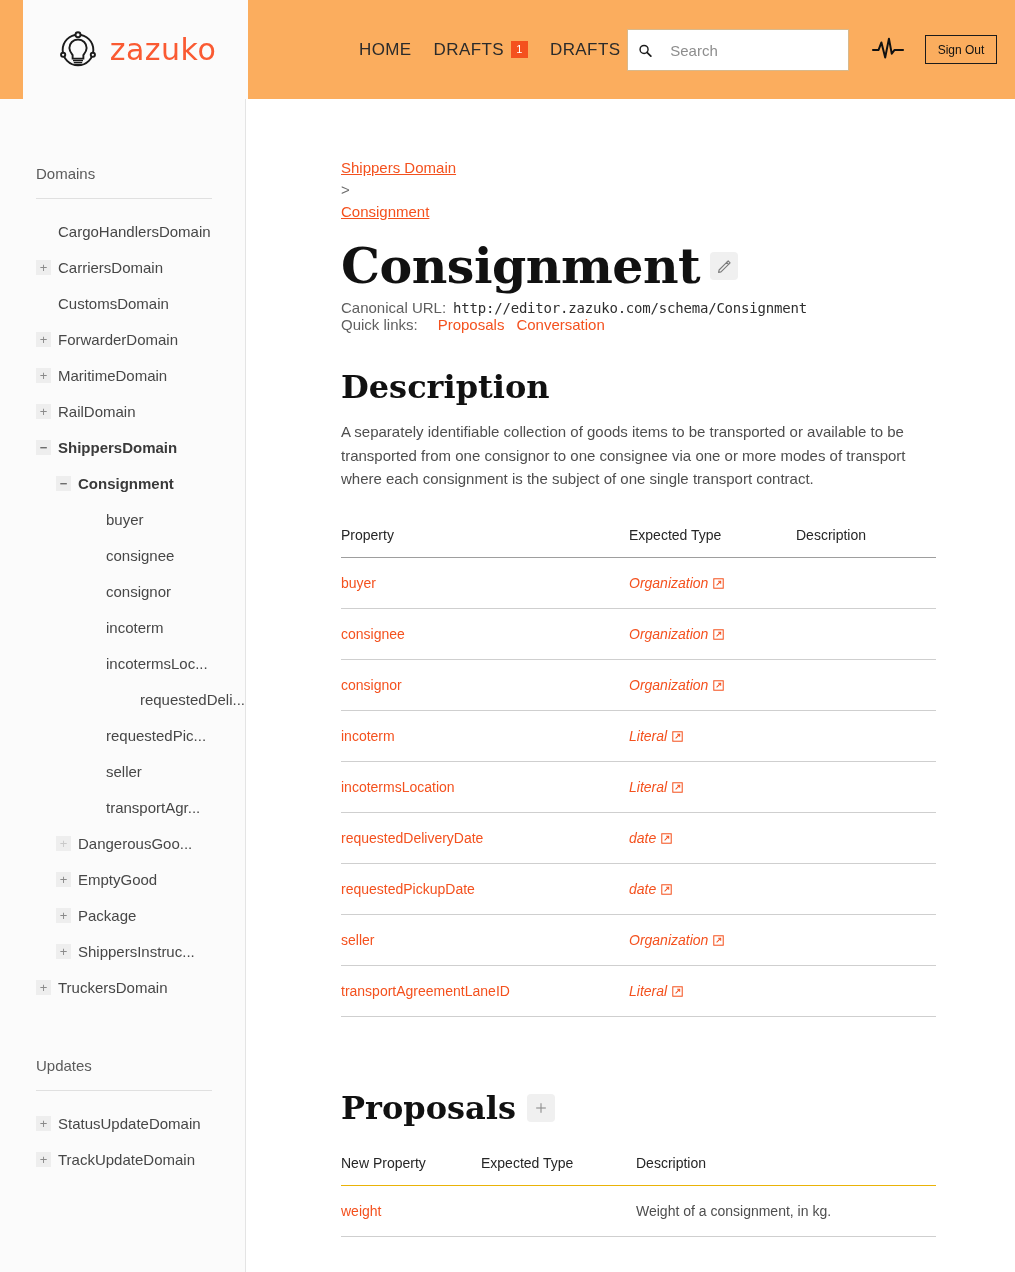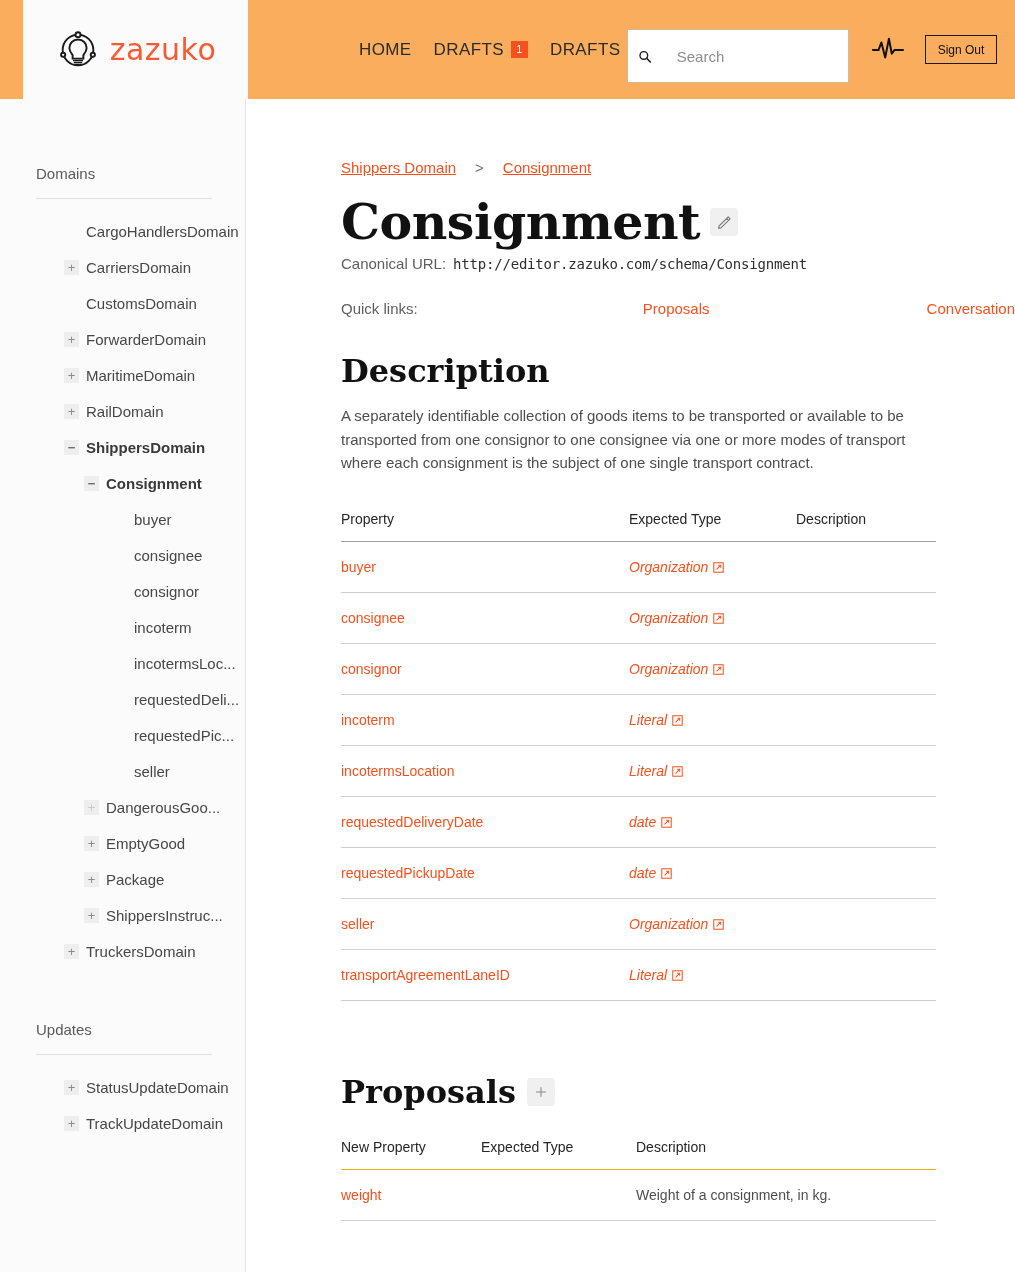--- a/index.html
+++ b/index.html
@@ -38,23 +38,23 @@
     display: flex; align-items: center; gap: 7px; cursor: pointer;
   }
   .badge {
     display: inline-flex; align-items: center; justify-content: center;
     background: #f4511e; color: #ffffff;
     font-size: 11px; min-width: 17px; height: 17px; padding: 0 3px;
     line-height: 1;
   }
   .search-box {
     position: absolute; left: 627px; top: 29px;
-    width: 222px; height: 54px;
+    width: 222px; height: 42px;
     background: #ffffff; border: 1px solid #d8b98c;
-    display: flex; align-items: center; padding: 0 10px; gap: 25px;
+    display: flex; align-items: center; padding: 0 10px; gap: 18px;
   }
   .search-input {
     border: none; outline: none; background: transparent;
     font-size: 15px; color: #3c3c3c; width: 100%;
     font-family: "Liberation Sans", sans-serif;
   }
   .search-input::placeholder { color: #8d8d8d; }
   .pulse-btn {
     position: absolute; left: 872px; top: 36px;
     width: 32px; height: 26px; cursor: pointer;
@@ -75,21 +75,21 @@
     border-right: 1px solid #e4e4e4;
     padding-top: 0;
   }
   .side-section-title {
     font-size: 15px; color: #5b5b5b;
     padding: 0 0 0 36px; margin-top: 66px;
   }
   .side-rule {
     margin: 16px 33px 0 36px; height: 1px; background: #e0e0e0;
   }
-  .tree { margin-top: 14px; margin-left: 28px; }
+  .tree { margin-top: 14px; }
   .tree-row {
     display: flex; align-items: center; gap: 7px;
     height: 36px; font-size: 15px; color: #474747;
     cursor: pointer;
   }
   .tree-row.bold { font-weight: bold; color: #3a3a3a; }
   .toggle {
     width: 15px; height: 15px; flex: 0 0 15px;
     background: #eeeeee; color: #8a8a8a;
     display: inline-flex; align-items: center; justify-content: center;
@@ -101,21 +101,21 @@
   .tlabel { white-space: nowrap; }
 
   
   .main {
     position: absolute; top: 99px; left: 277px;
     width: 738px; height: 1173px;
     background: #ffffff;
     padding: 60px 0 0 64px;
   }
   .crumb {
-    font-size: 15px; color: #f4511e; display: flex; align-items: flex-start; gap: 19px;
+    font-size: 15px; color: #f4511e; display: flex; align-items: flex-start; gap: 5px; flex-direction: column;
   }
   .crumb a { color: #f4511e; text-decoration: underline; cursor: pointer; }
   .crumb .sep { color: #6c6c6c; text-decoration: none; }
 
   .title-row { display: flex; align-items: center; gap: 10px; margin-top: 21px; }
   h1.title {
     font-family: "DejaVu Serif", serif;
     font-size: 49px; font-weight: bold; color: #111111;
     line-height: 1.04; letter-spacing: -0.5px;
   }
@@ -127,22 +127,22 @@
   }
   .canonical {
     margin-top: 7px; font-size: 15px; color: #5f5f5f;
     display: flex; align-items: baseline; gap: 7px;
   }
   .canonical .url {
     font-family: "DejaVu Sans Mono", monospace;
     font-size: 14px; color: #2e2e2e; letter-spacing: -0.2px;
   }
   .quick {
-    margin-top: 28px; font-size: 15px; color: #5f5f5f;
-    display: flex; align-items: center; gap: 12px; justify-content: space-between;
+    font-size: 15px; color: #5f5f5f;
+    display: flex; align-items: center; gap: 12px;
   }
   .quick .ql-label { margin-right: 8px; }
   .quick a { color: #f4511e; text-decoration: none; cursor: pointer; }
 
   h2.section {
     font-family: "DejaVu Serif", serif;
     font-size: 32px; font-weight: bold; color: #111111;
     margin-top: 35px;
   }
   .desc {
@@ -284,31 +284,35 @@
           <span class="tlabel">consignor</span>
         </div>
         <div class="tree-row" style="padding-left: 84px;">
           <span class="toggle-spacer"></span>
           <span class="tlabel">incoterm</span>
         </div>
         <div class="tree-row" style="padding-left: 84px;">
           <span class="toggle-spacer"></span>
           <span class="tlabel">incotermsLoc...</span>
         </div>
-        <div class="tree-row" style="padding-left: 84px;">
+        <div class="tree-row" style="padding-left: 84px; justify-content: flex-end;">
           <span class="toggle-spacer"></span>
           <span class="tlabel">requestedDeli...</span>
         </div>
         <div class="tree-row" style="padding-left: 84px;">
           <span class="toggle-spacer"></span>
           <span class="tlabel">requestedPic...</span>
         </div>
         <div class="tree-row" style="padding-left: 84px;">
           <span class="toggle-spacer"></span>
           <span class="tlabel">seller</span>
+        </div>
+        <div class="tree-row" style="padding-left: 84px;">
+          <span class="toggle-spacer"></span>
+          <span class="tlabel">transportAgr...</span>
         </div>
         <div class="tree-row" style="padding-left: 56px;">
           <span class="toggle faint">+</span>
           <span class="tlabel">DangerousGoo...</span>
         </div>
         <div class="tree-row" style="padding-left: 56px;">
           <span class="toggle">+</span>
           <span class="tlabel">EmptyGood</span>
         </div>
         <div class="tree-row" style="padding-left: 56px;">

